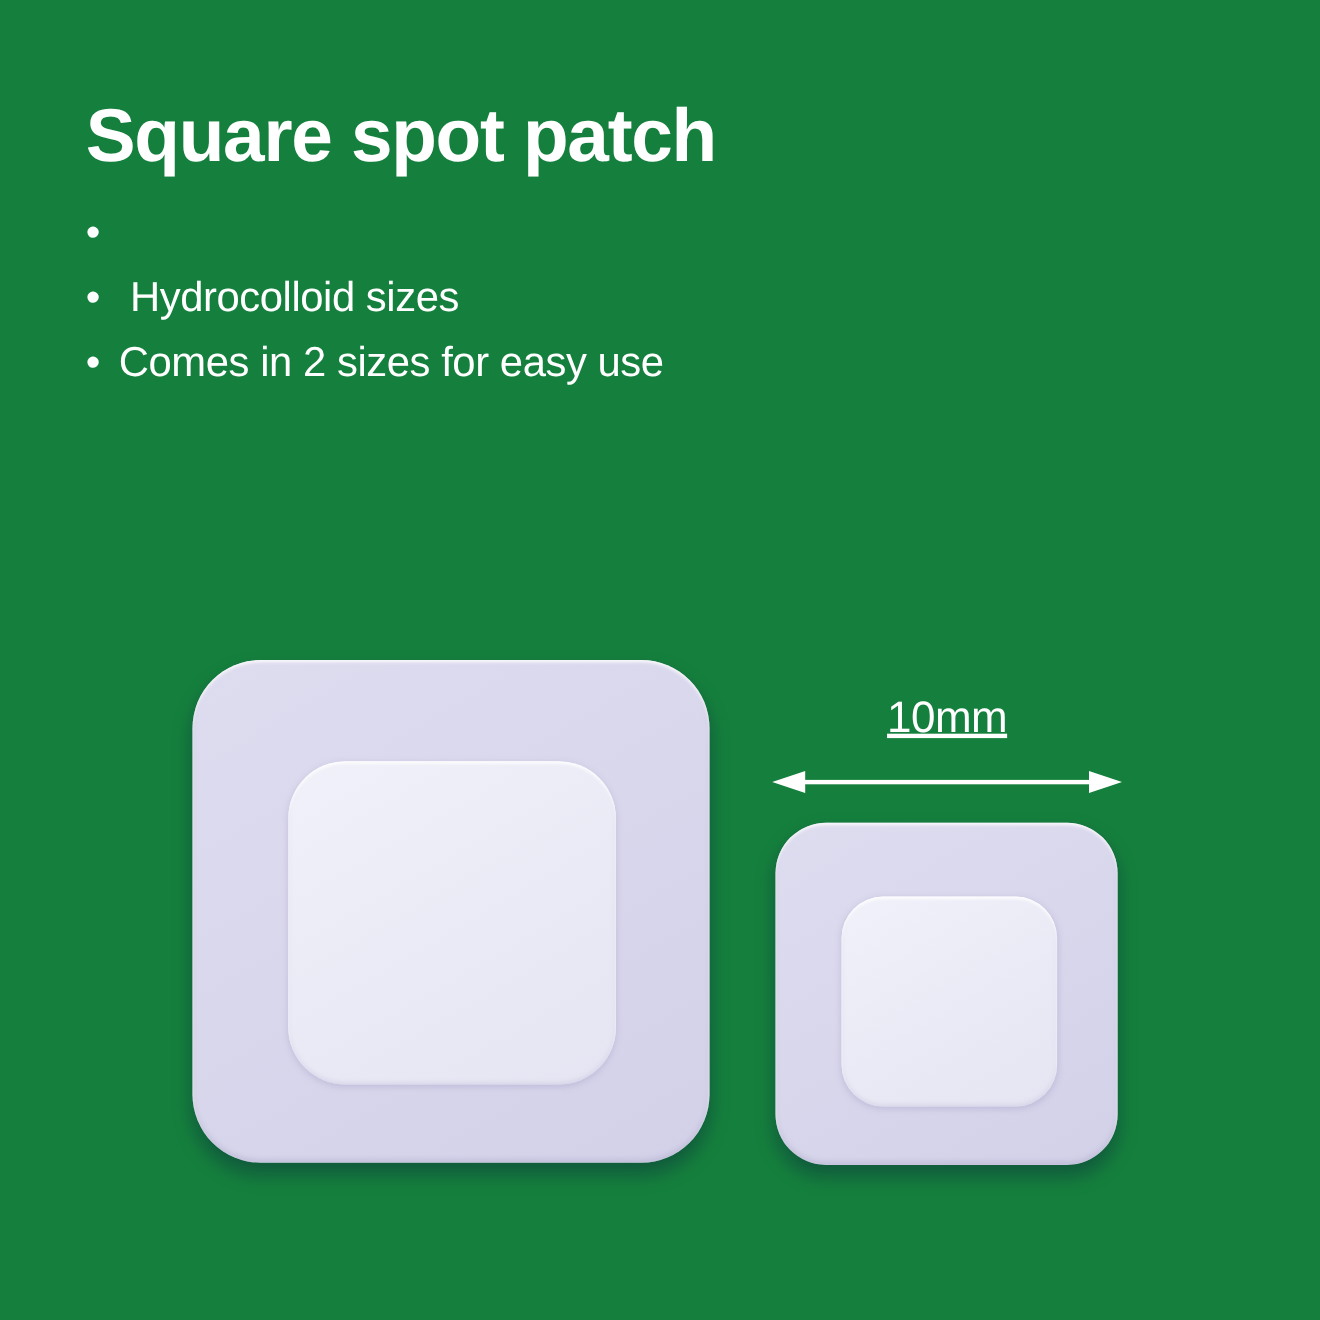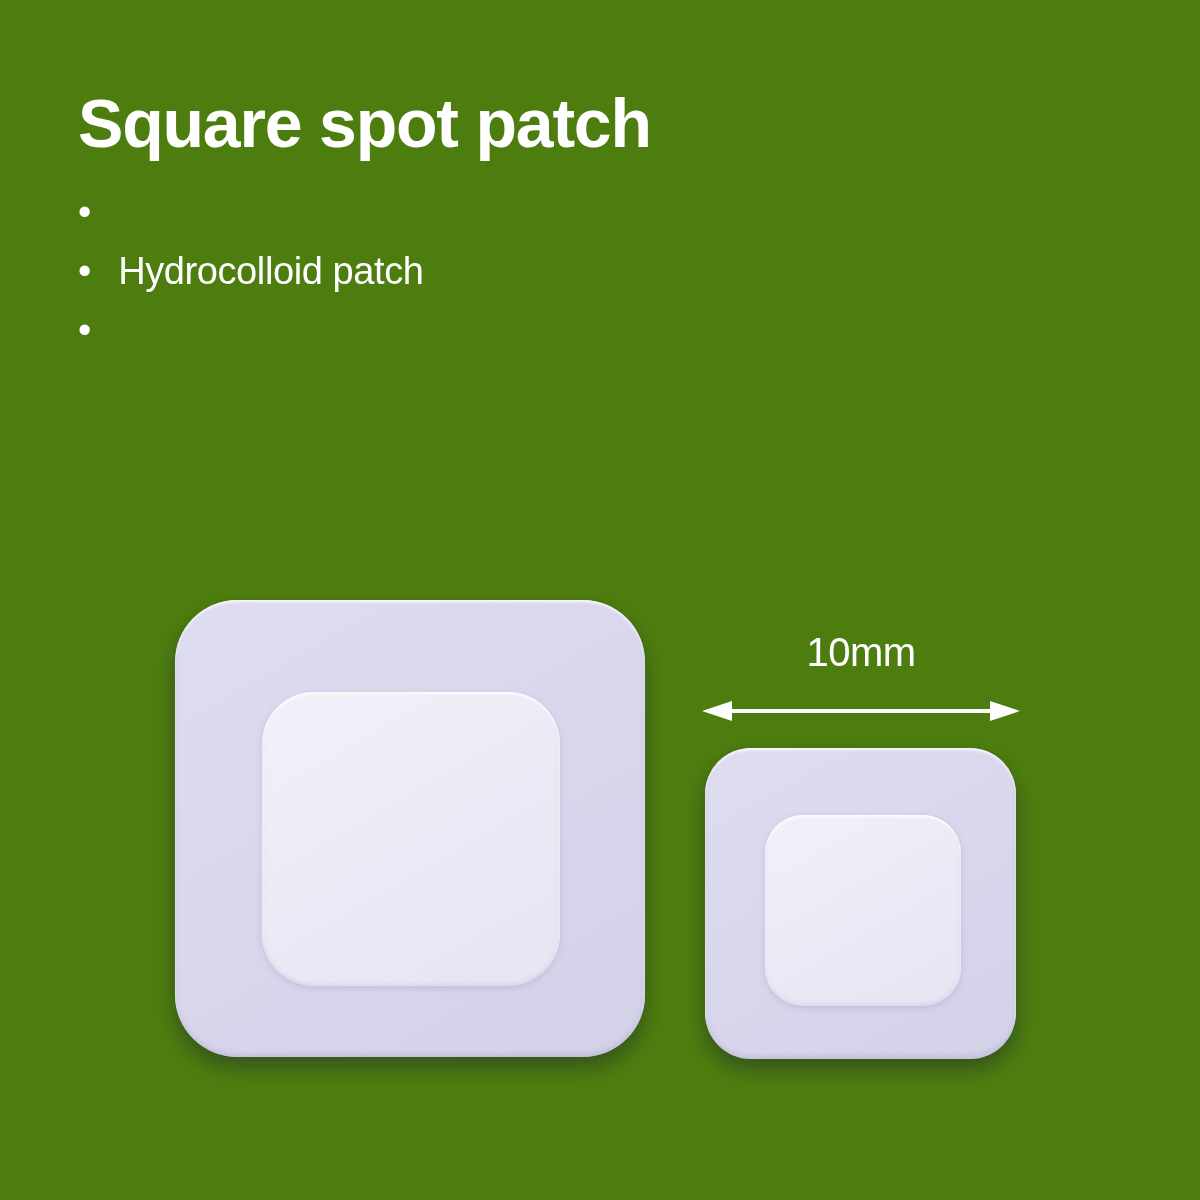--- a/index.html
+++ b/index.html
@@ -10,21 +10,21 @@
     width: 1200px;
     height: 1200px;
     overflow: hidden;
     font-family: "Liberation Sans", sans-serif;
   }
 
   #poster {
     position: relative;
     width: 1200px;
     height: 1200px;
-    background: #4d7c0f;
+    background: #15803d;
     overflow: hidden;
   }
 
   
   .text-block {
     position: absolute;
     left: 78px;
     top: 86px;
     width: 1060px;
   }
@@ -147,40 +147,42 @@
     margin-bottom: 28px;
   }
 
   #dimension-small {
     left: 702px;
     top: 632px;
     width: 318px;
   }
   #dimension-small .dimension-label {
     margin-bottom: 26px;
+    text-decoration: underline;
   }
 </style>
 </head>
 <body>
 
 <div id="poster">
 
   <div class="text-block">
     <h1 class="headline">Square spot patch</h1>
 
     <ul class="bullet-list">
       <li class="bullet-item">
         <span class="bullet-dot">•</span>
       </li>
       <li class="bullet-item">
         <span class="bullet-dot">•</span>
-        <span class="bullet-text"> Hydrocolloid patch</span>
+        <span class="bullet-text"> Hydrocolloid sizes</span>
       </li>
       <li class="bullet-item">
         <span class="bullet-dot">•</span>
+        <span class="bullet-text">Comes in 2 sizes for easy use</span>
       </li>
     </ul>
   </div>
 
 
   <div class="dimension" id="dimension-small">
     <div class="dimension-label">10mm</div>
     <svg class="dimension-arrow" width="318" height="26" viewBox="0 0 318 26">
       <polygon points="0,13 30,3 30,23" fill="#ffffff"></polygon>
       <rect x="26" y="11" width="266" height="4" fill="#ffffff"></rect>

